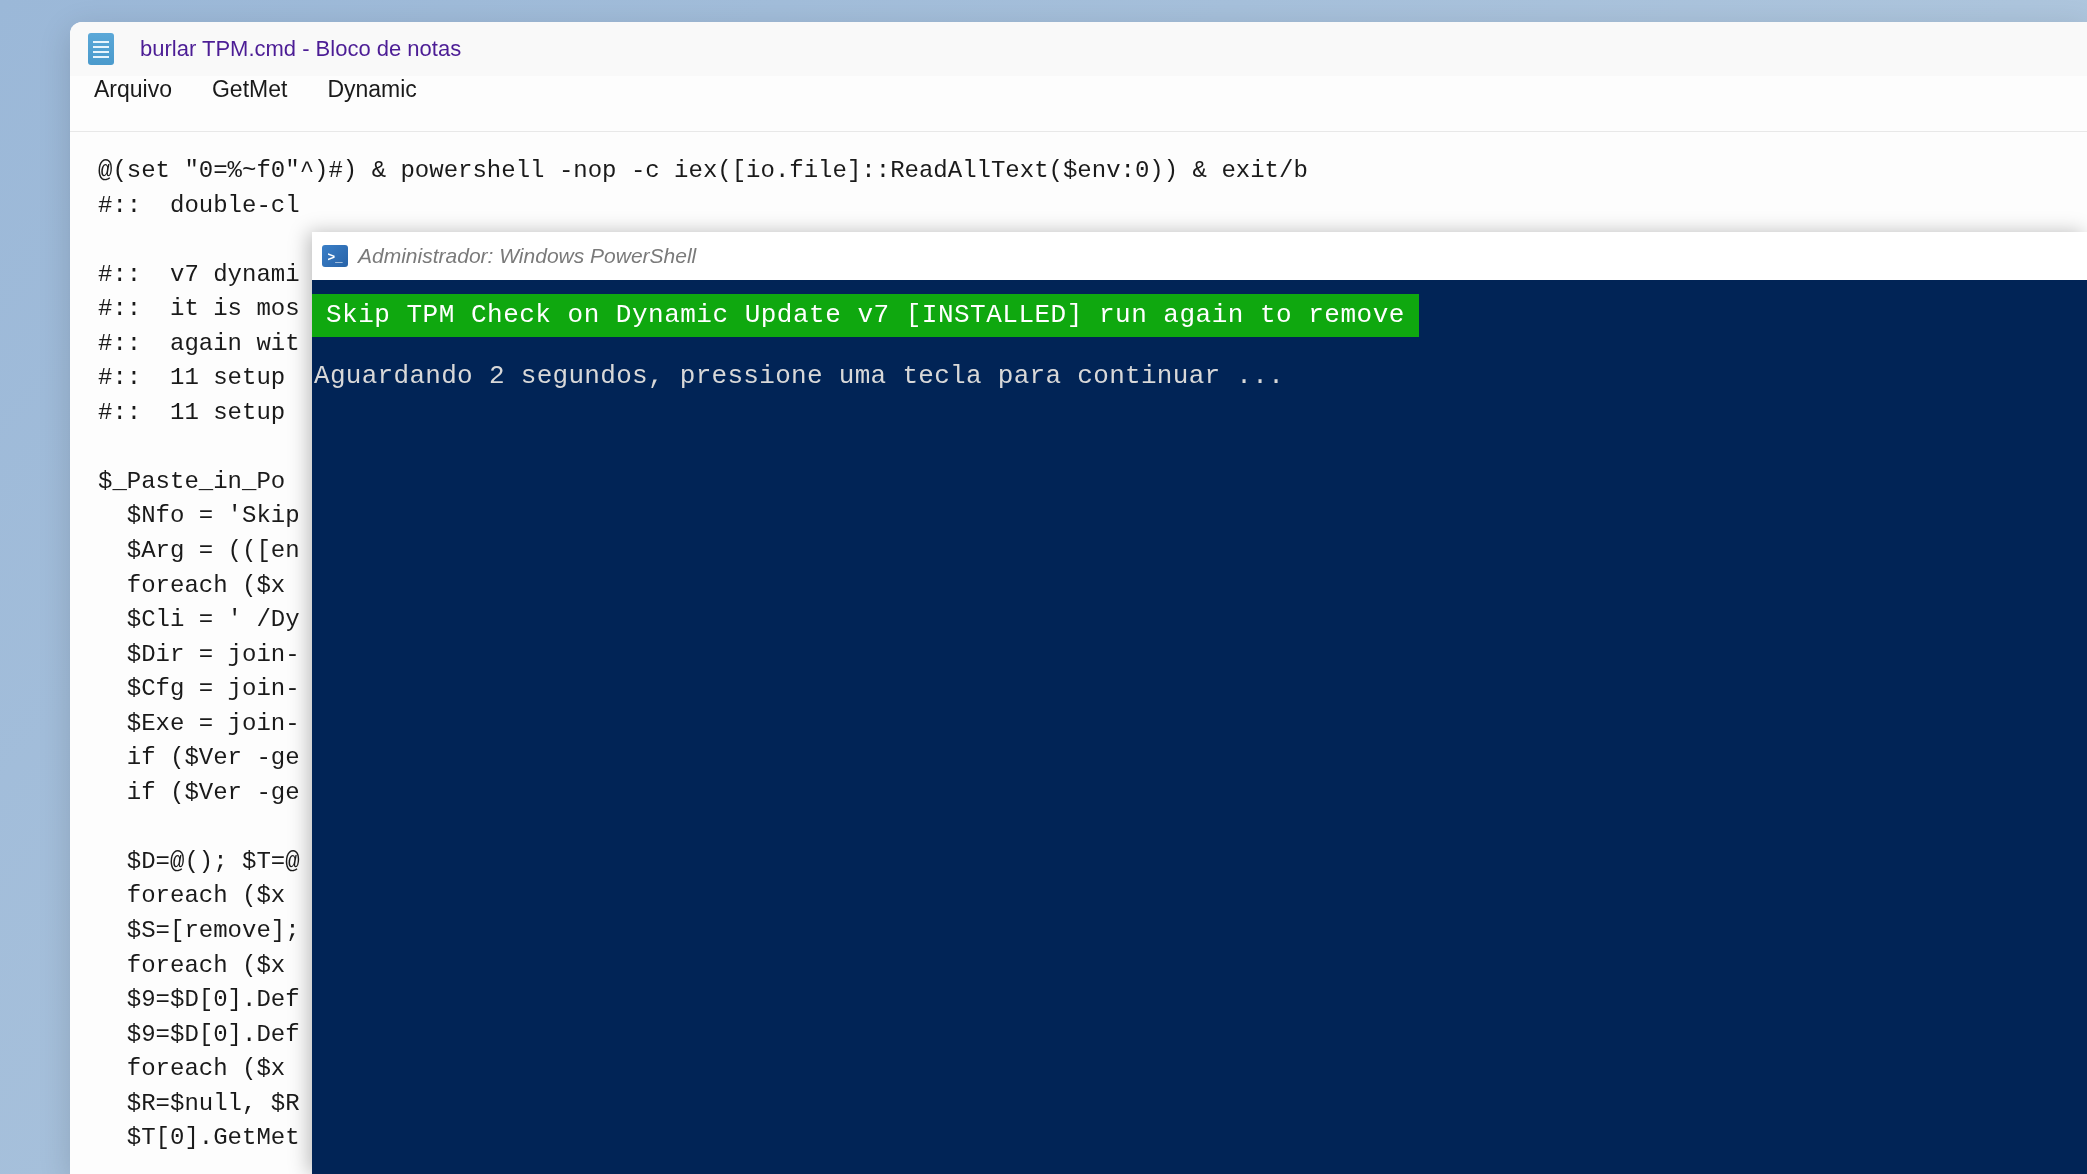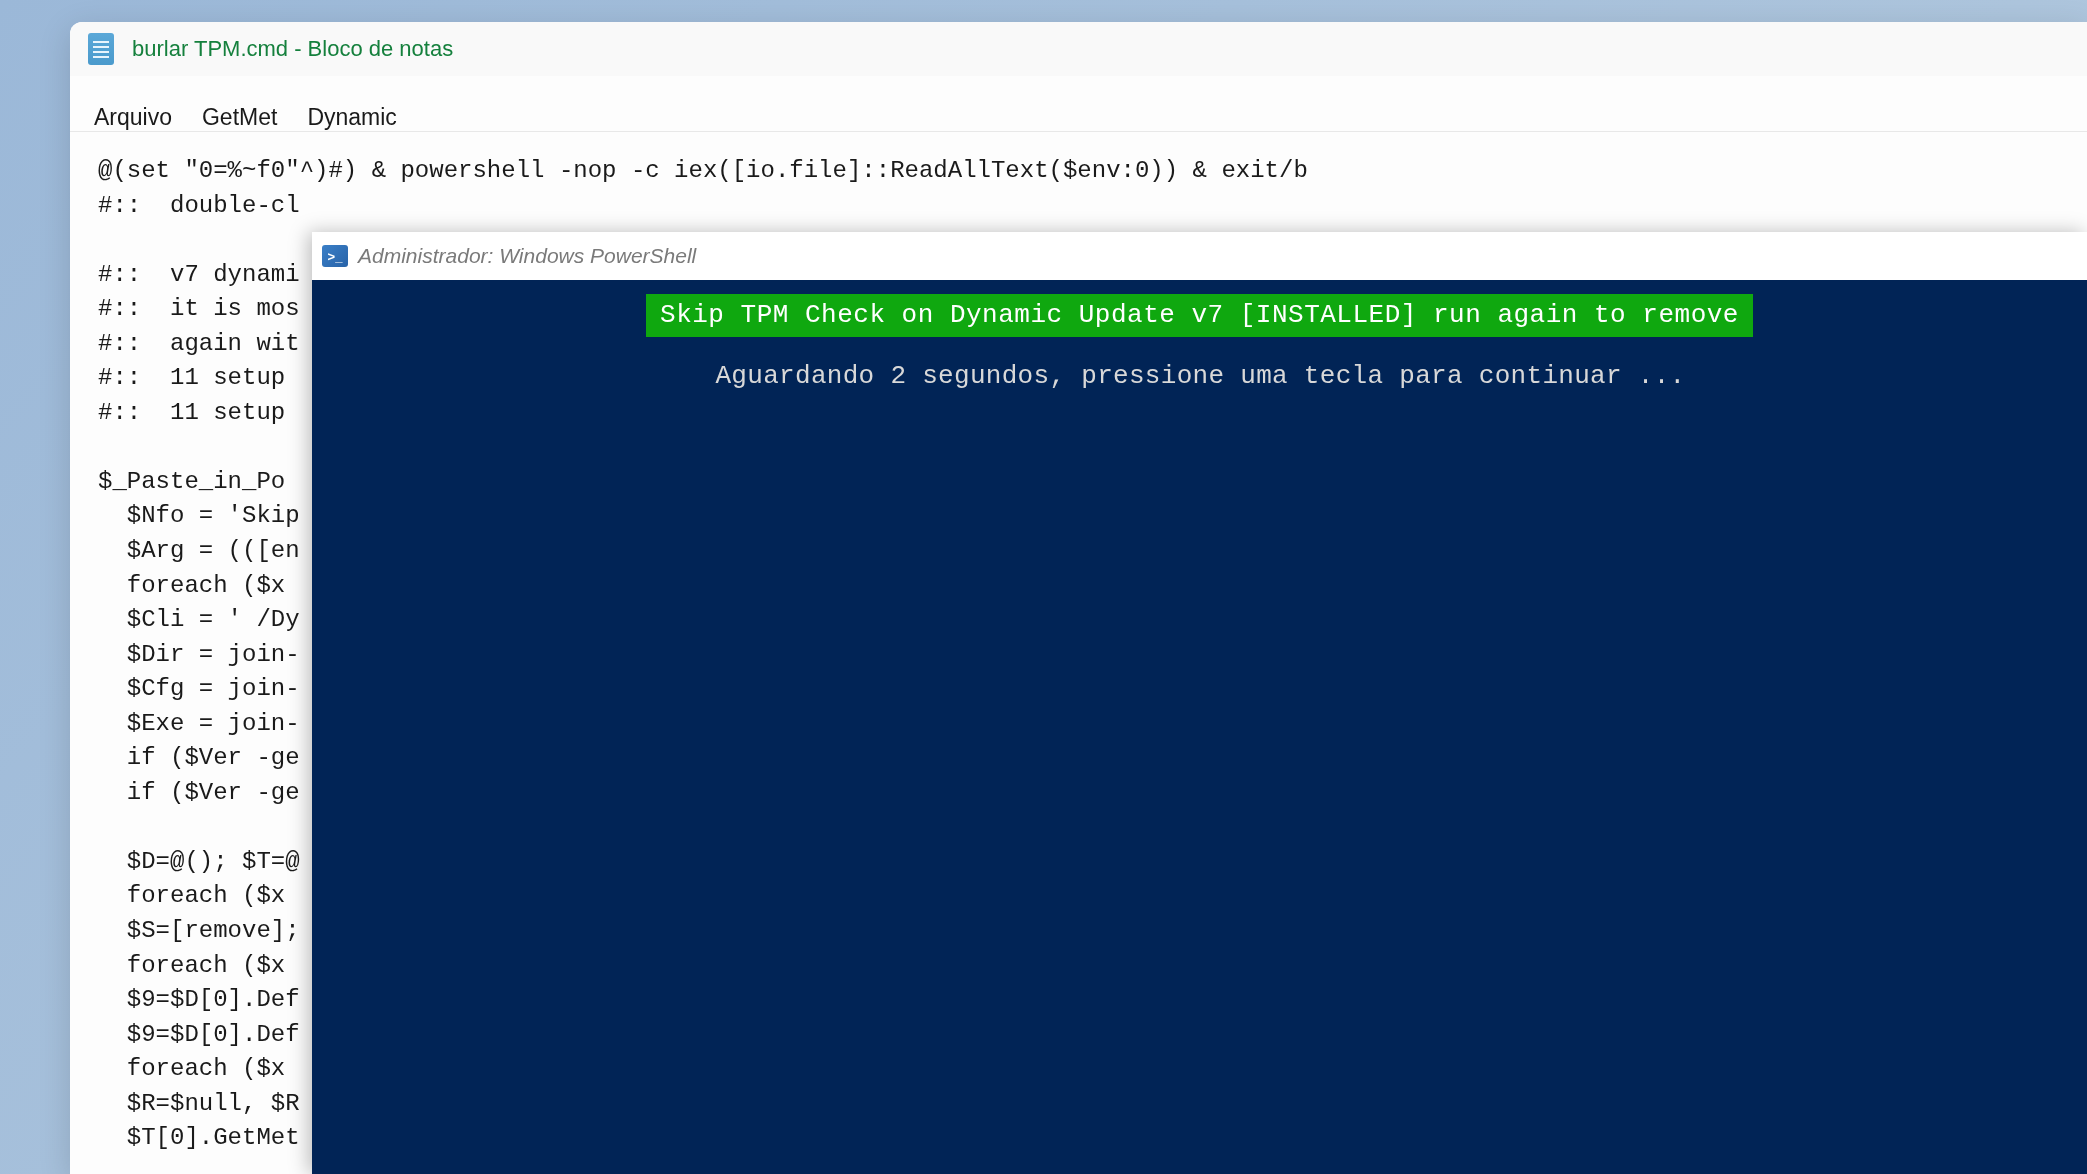--- a/index.html
+++ b/index.html
@@ -47,30 +47,31 @@
     padding: 4px;
   }
   .notepad-icon-line {
     width: 16px;
     height: 2px;
     background: #e8f4fc;
   }
   
   .notepad-title {
     font-size: 22px;
-    color: #15803d;
+    color: #4c1d95;
     font-weight: 400;
+    margin-left: 8px;
   }
   
   .notepad-menubar {
     height: 56px;
     display: flex;
-    align-items: flex-end;
+    align-items: flex-start;
     padding-left: 24px;
-    gap: 30px;
+    gap: 40px;
     background: #fdfdfd;
     border-bottom: 1px solid #e8e8e8;
   }
   
   .menu-item {
     font-size: 23px;
     color: #1a1a1a;
     font-weight: 400;
     cursor: pointer;
   }
@@ -122,21 +123,20 @@
     color: #7a7a7a;
     font-weight: 400;
     font-style: italic;
   }
   
   .powershell-content {
     font-family: Consolas, 'Courier New', monospace;
     font-size: 26px;
     line-height: 1.65;
     padding: 14px 0 0 0;
-    text-align: center;
   }
   
   .ps-line-green {
     background: #0fa80f;
     color: #ffffff;
     display: inline-block;
     padding: 0 14px 0 14px;
     letter-spacing: 0.5px;
   }
   

